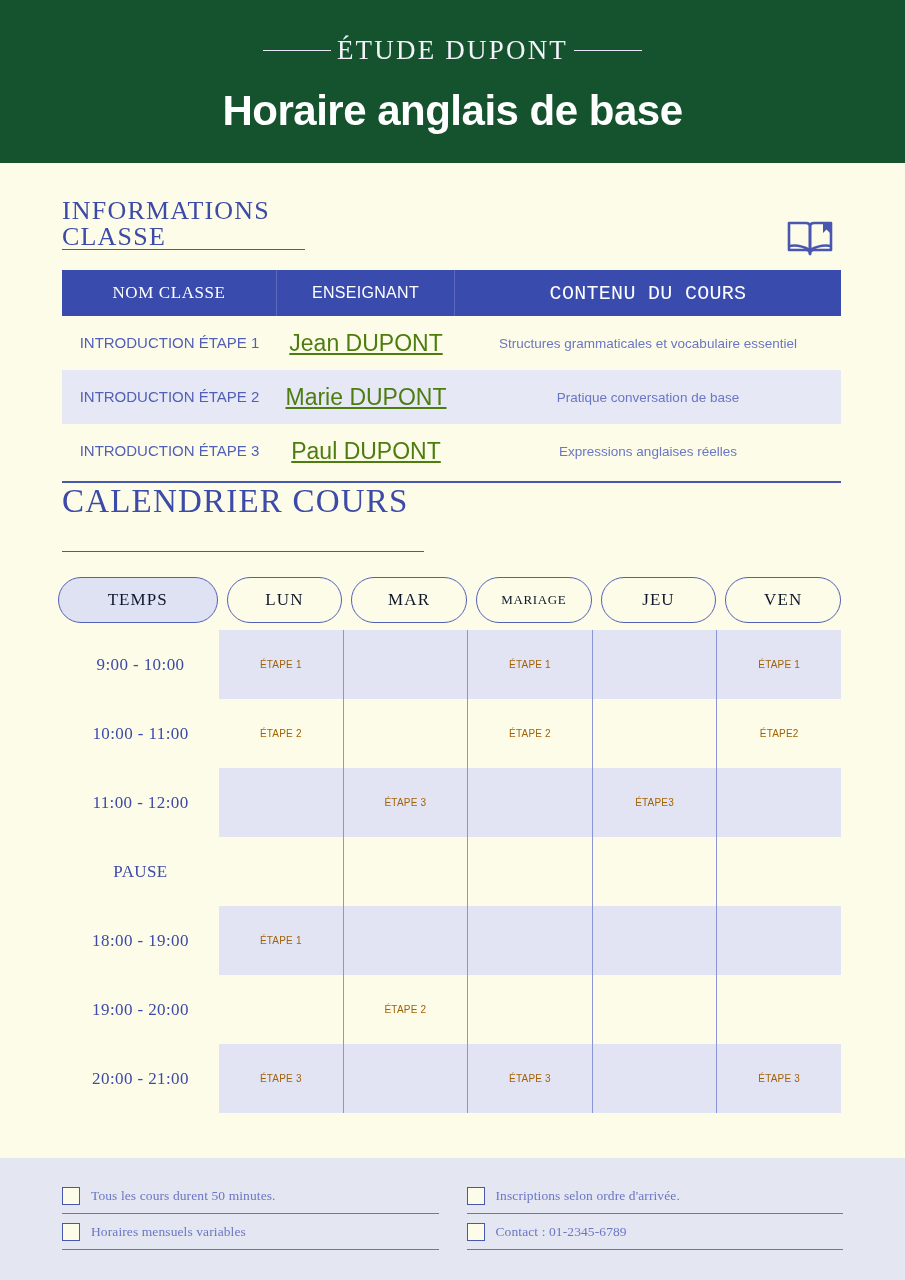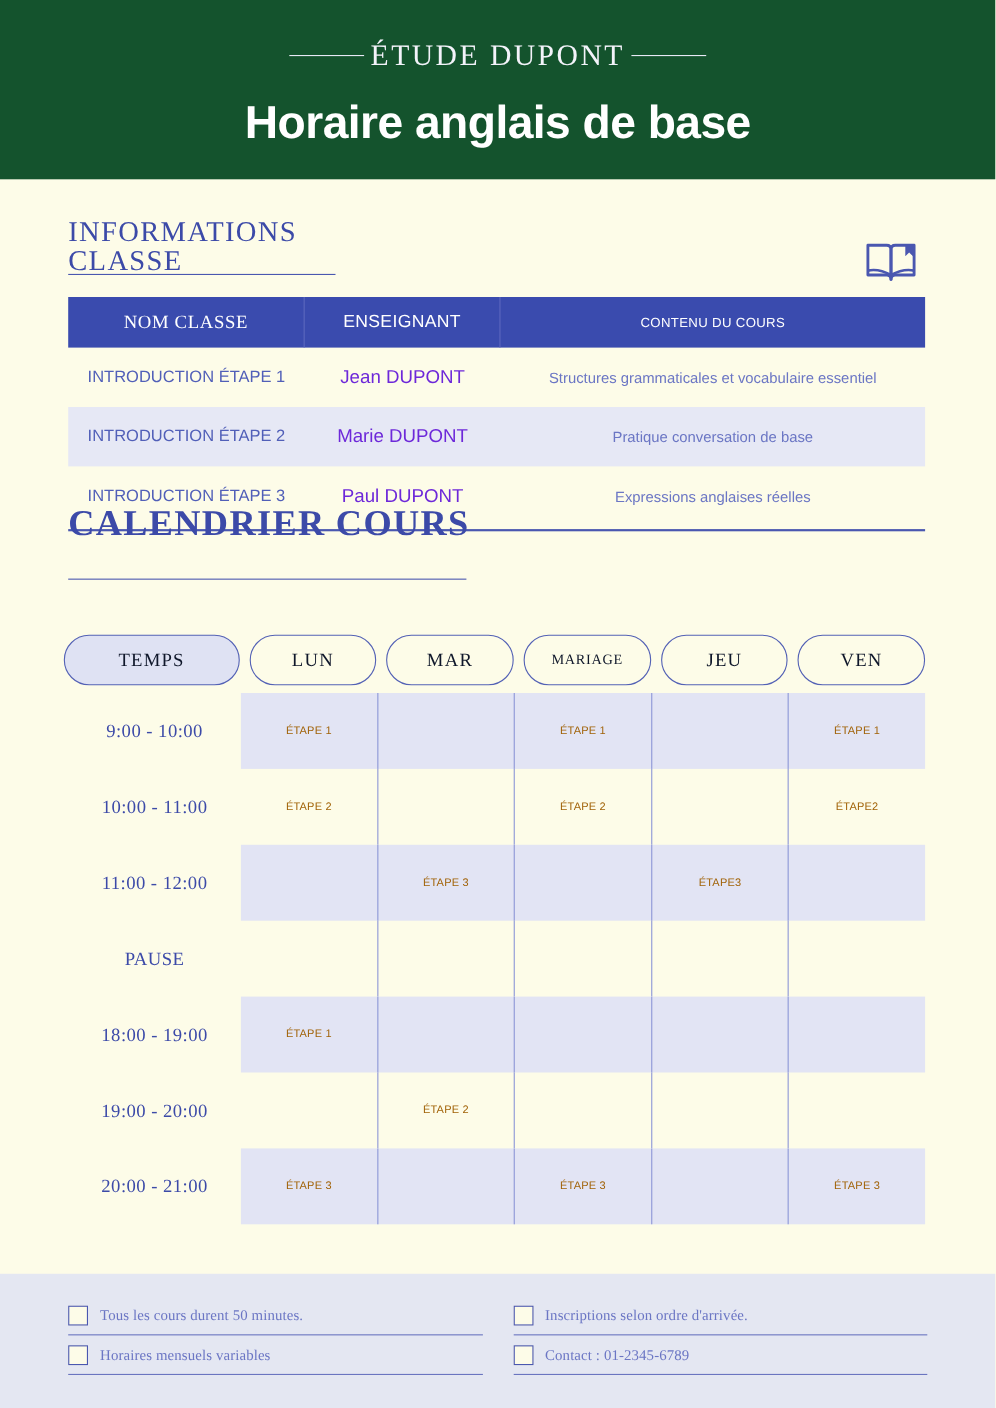--- a/index.html
+++ b/index.html
@@ -92,23 +92,22 @@
   }
   #sec-info .sh-text { font-size: 26px; }
   #sec-info .sh-rule {
     position: absolute;
     left: 0;
     top: 51px;
     width: 243px;
   }
 
   #sec-cal {
-    top: 460px;
+    top: 485px;
     width: 420px;
-    font-weight: bold;
   }
   #sec-cal .sh-text { font-size: 33px; }
   #sec-cal .sh-rule {
     position: absolute;
     left: 0;
     top: 66px;
     width: 362px;
   }
 
   
@@ -149,22 +148,22 @@
     letter-spacing: 0.6px;
   }
   .ith-ens {
     width: 178px;
     font-family: "Liberation Sans", sans-serif;
     font-size: 16px;
     letter-spacing: 0.3px;
   }
   .ith-con {
     flex: 1;
-    font-family: Liberation Sans, sans-serif;
-    font-size: 12px;
+    font-family: Liberation Mono, monospace;
+    font-size: 20px;
     letter-spacing: 0.3px;
   }
   .it-row {
     display: flex;
     height: 54px;
     align-items: center;
   }
   .it-row.alt { background: #E6E8F5; }
   .it-row.plain { background: transparent; }
   .itc-nom {
@@ -172,22 +171,23 @@
     text-align: center;
     font-size: 15px;
     color: #515FB8;
     line-height: 1.15;
     padding: 0 4px;
     box-sizing: border-box;
   }
   .itc-ens {
     width: 178px;
     text-align: center;
-    font-size: 17px;
-    color: #6d28d9;
+    font-size: 23px;
+    color: #4d7c0f;
+    text-decoration: underline;
   }
   .itc-con {
     flex: 1;
     text-align: center;
     font-size: 13.5px;
     color: #6B76C4;
     padding: 0 8px;
     box-sizing: border-box;
   }
   .info-rule {

